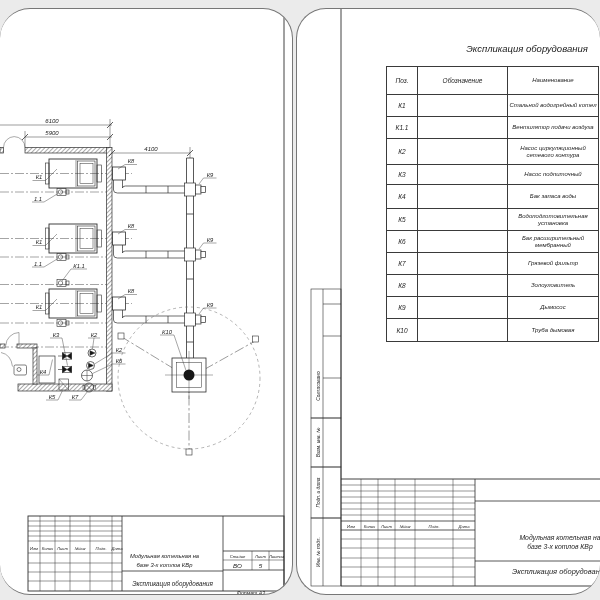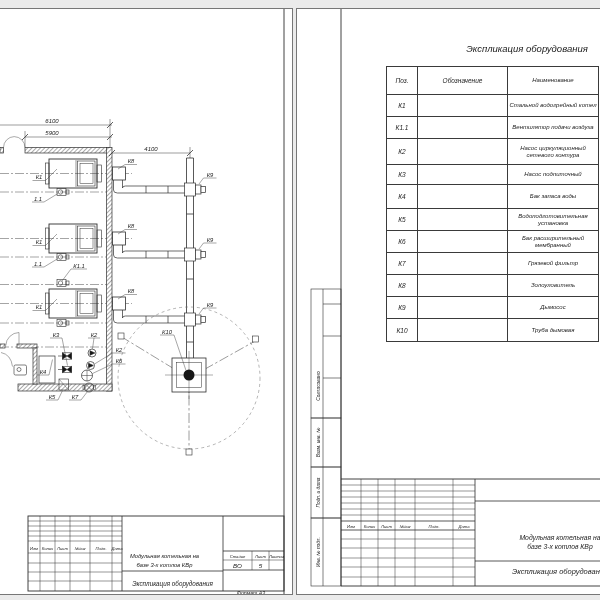--- a/index.html
+++ b/index.html
@@ -1,18 +1,18 @@
 <!DOCTYPE html>
 <html><head>
 <meta charset="utf-8">
 <style>
   html,body{margin:0;padding:0;}
   body{width:600px;height:600px;background:#ebebeb;position:relative;overflow:hidden;
        font-family:"Liberation Sans",sans-serif;}
-  .page{position:absolute;top:8px;height:587px;background:#fff;box-sizing:border-box;overflow:hidden;}
+  .page{position:absolute;top:8px;height:587px;background:#fff;box-sizing:border-box;overflow:hidden;border-radius:30px;}
   #page-left{left:0;width:293px;border-top:1px solid #777;border-right:1px solid #777;border-bottom:1px solid #777;}
   #page-right{left:296px;width:304px;border-top:1px solid #777;border-left:1px solid #777;border-bottom:1px solid #777;}
   svg{position:absolute;left:0;top:0;}
   svg text{font-family:"Liberation Sans",sans-serif;font-style:italic;fill:#1c1c1c;}
   .ov{position:absolute;font-style:italic;color:#1c1c1c;text-align:center;white-space:pre-line;}
   
   #eq-table{position:absolute;left:89px;top:57px;border-collapse:collapse;table-layout:fixed;}
   #eq-table td,#eq-table th{border:1px solid #3a3a3a;padding:0;font-style:italic;font-weight:normal;
       color:#1c1c1c;text-align:center;vertical-align:middle;overflow:hidden;}
   #eq-table .c-pos{width:30px;font-size:6.5px;}

